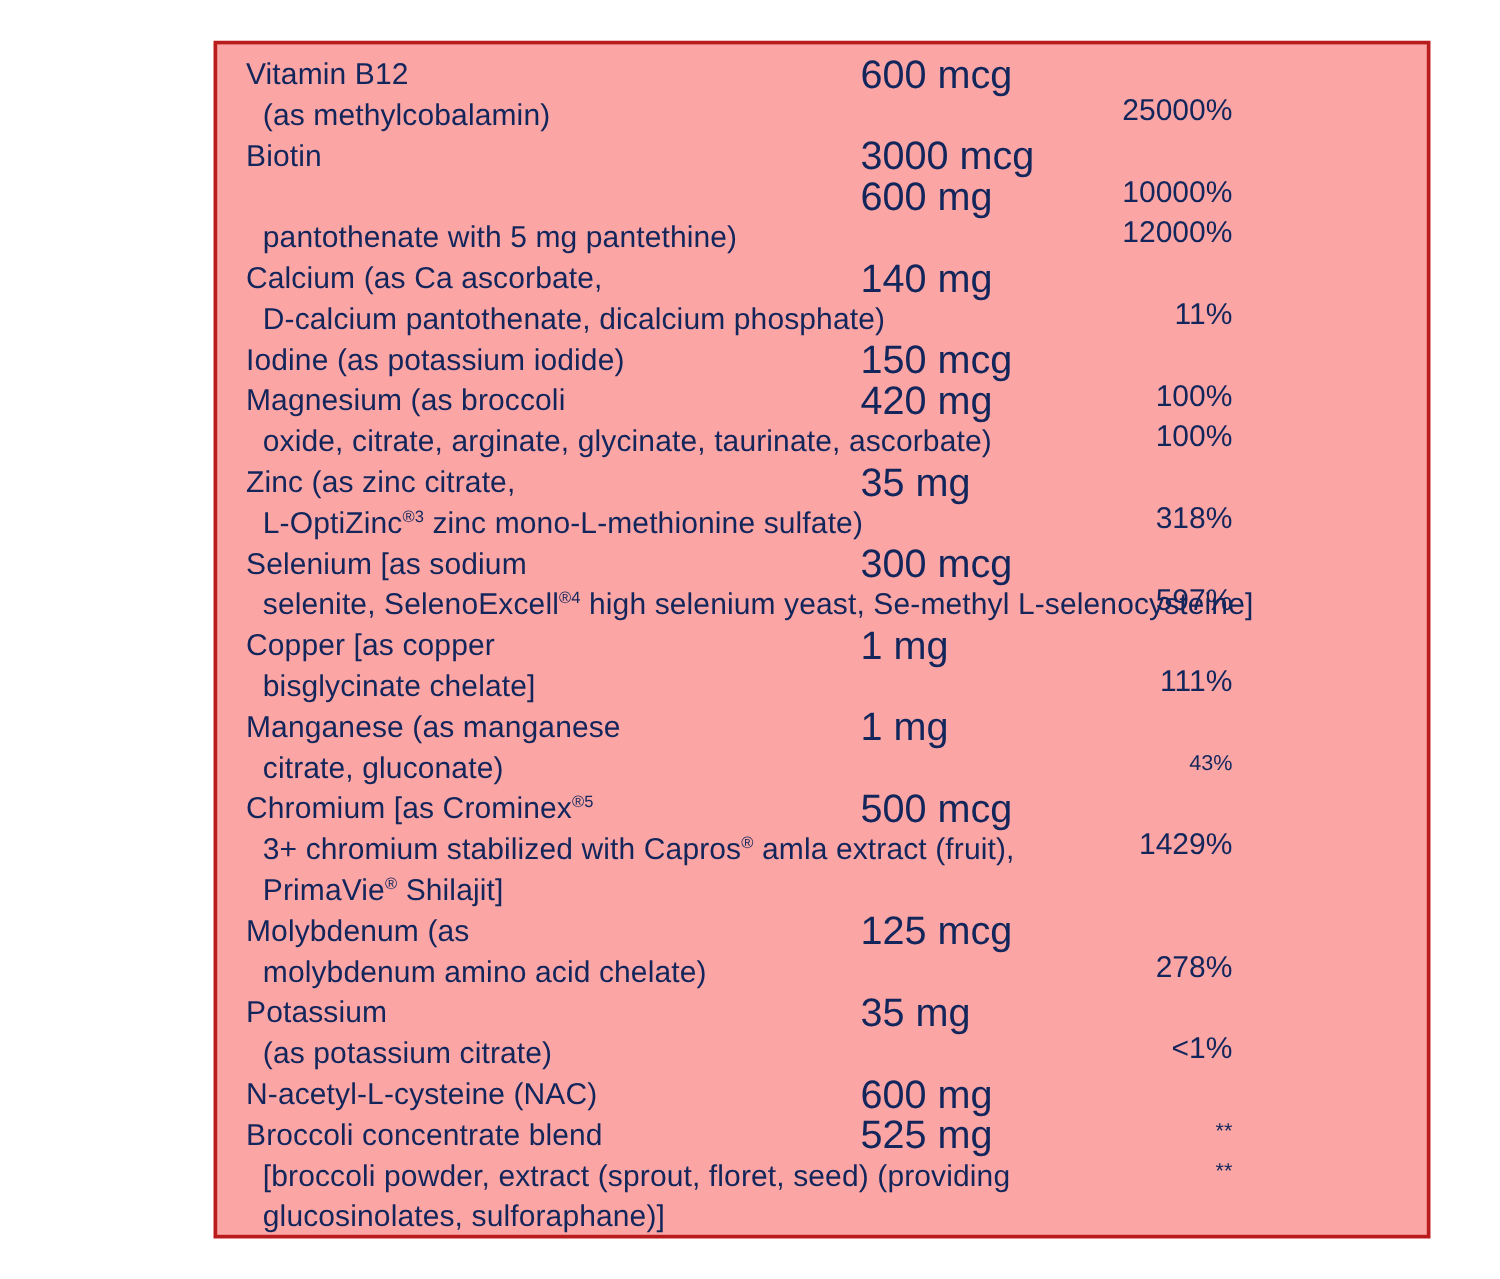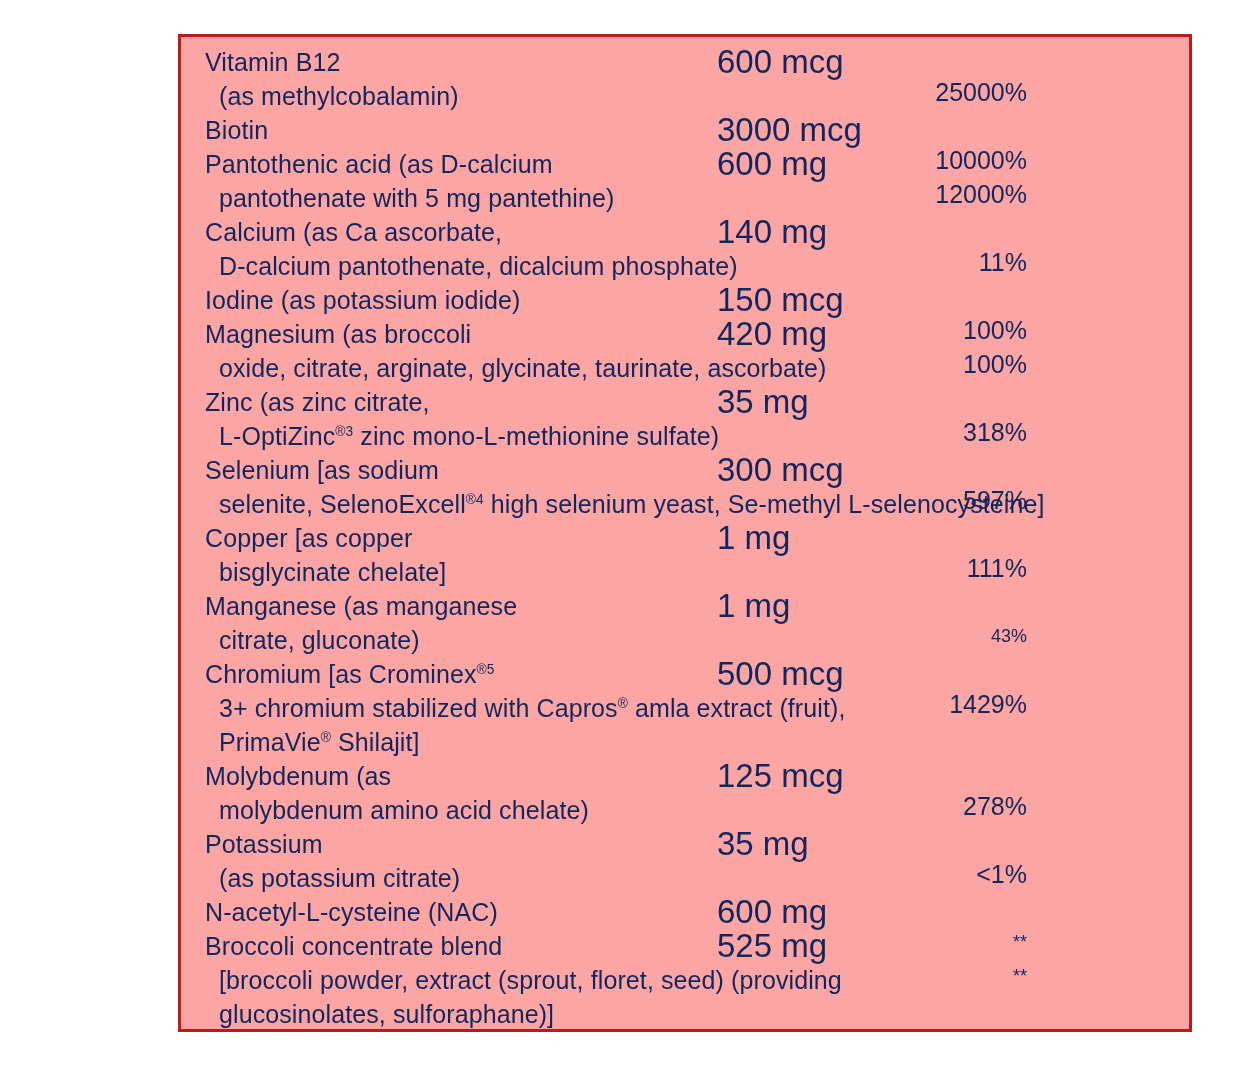--- a/index.html
+++ b/index.html
@@ -91,21 +91,20 @@
       </div>
       <div class="row">
         <div class="line">
           <span class="nm">Biotin</span>
           <span class="amt">3000 mcg</span>
           <span class="dv">10000%</span>
         </div>
       </div>
       <div class="row">
         <div class="line">
-          <span class="nm">Pantothenic acid (as D-calcium</span>
           <span class="amt">600 mg</span>
           <span class="dv">12000%</span>
         </div>
         <div class="line">
           <span class="nm ind">pantothenate with 5 mg pantethine)</span>
         </div>
       </div>
       <div class="row">
         <div class="line">
           <span class="nm">Calcium (as Ca ascorbate,</span>

